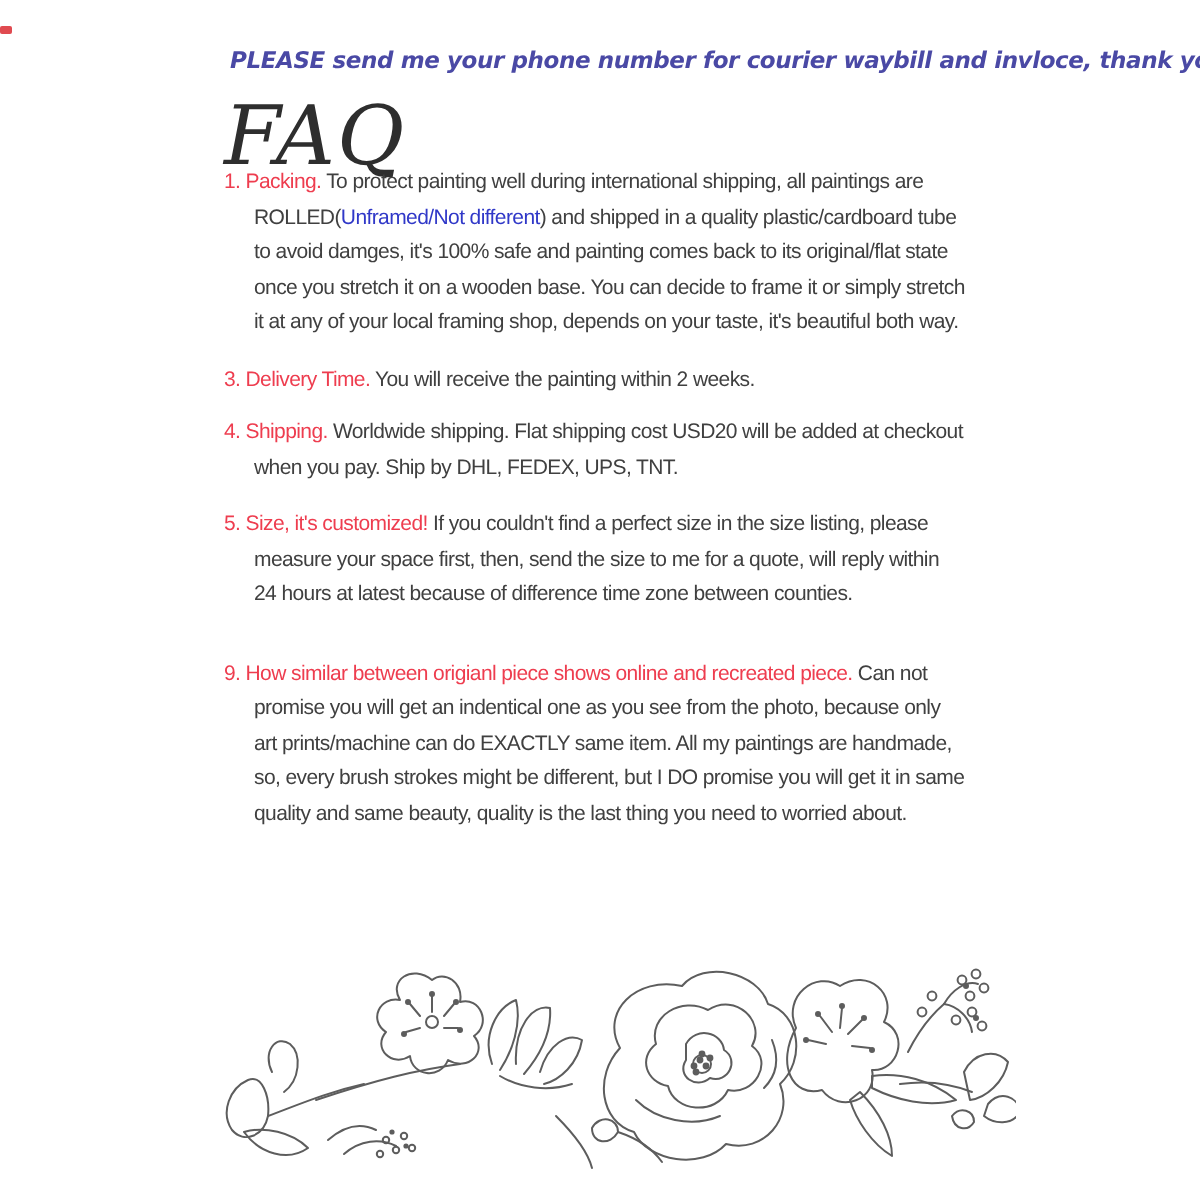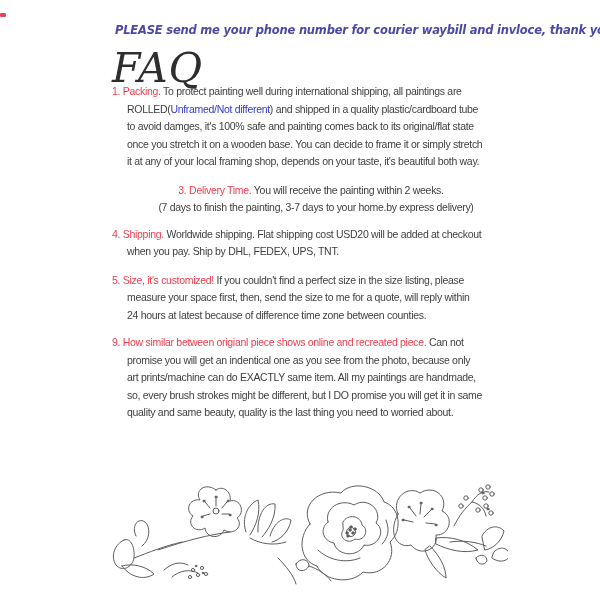--- a/index.html
+++ b/index.html
@@ -33,23 +33,23 @@
   .faq-item{
     margin:0;
     font-size:10.5px;letter-spacing:-0.3px;line-height:17.5px;color:#404040;
     white-space:pre-line;
     padding-left:15px;text-indent:-15px;
   }
   .faq-item .label{color:#ee3d4f;}
   .faq-item .link-blue{color:#3038c8;}
   .m1{margin-bottom:11px;}
   .m2{margin-bottom:9px;}
-  .m3{margin-bottom:9px;text-align:center;}
+  .m3{margin-bottom:9px;}
   .m4{margin-bottom:11px;}
-  .m5{margin-bottom:10px;}
+  .m5{margin-bottom:22px;}
   .delivery-note{
     display:block;margin-left:-5px;text-indent:0;
   }
 
   .flowers{
     position:absolute;left:98px;top:480px;width:410px;height:112px;
   }
   .flowers *{vector-effect:non-scaling-stroke;}
 </style>
 </head>
@@ -65,21 +65,21 @@
 
   <div class="faq-list">
 
     <p class="faq-item m1"><span class="label">1. Packing.</span><span> To protect painting well during international shipping, all paintings are
 ROLLED(</span><span class="link-blue">Unframed/Not different</span><span>) and shipped in a quality plastic/cardboard tube
 to avoid damges, it's 100% safe and painting comes back to its original/flat state
 once you stretch it on a wooden base. You can decide to frame it or simply stretch
 it at any of your local framing shop, depends on your taste, it's beautiful both way.</span></p>
 
 
-    <p class="faq-item m3"><span class="label">3. Delivery Time.</span><span> You will receive the painting within 2 weeks.</span><span class="delivery-note">(7 days to finish the painting, 3-7 days to your home.by express delivery)</span></p>
+    <p class="faq-item m3"><span class="label">3. Delivery Time.</span><span> You will receive the painting within 2 weeks.</span></p>
 
     <p class="faq-item m4"><span class="label">4. Shipping.</span><span> Worldwide shipping. Flat shipping cost USD20 will be added at checkout
 when you pay. Ship by DHL, FEDEX, UPS, TNT.</span></p>
 
     <p class="faq-item m5"><span class="label">5. Size, it's customized!</span><span> If you couldn't find a perfect size in the size listing, please
 measure your space first, then, send the size to me for a quote, will reply within
 24 hours at latest because of difference time zone between counties.</span></p>
 
     <p class="faq-item"><span class="label">9. How similar between origianl piece shows online and recreated piece.</span><span> Can not
 promise you will get an indentical one as you see from the photo, because only

